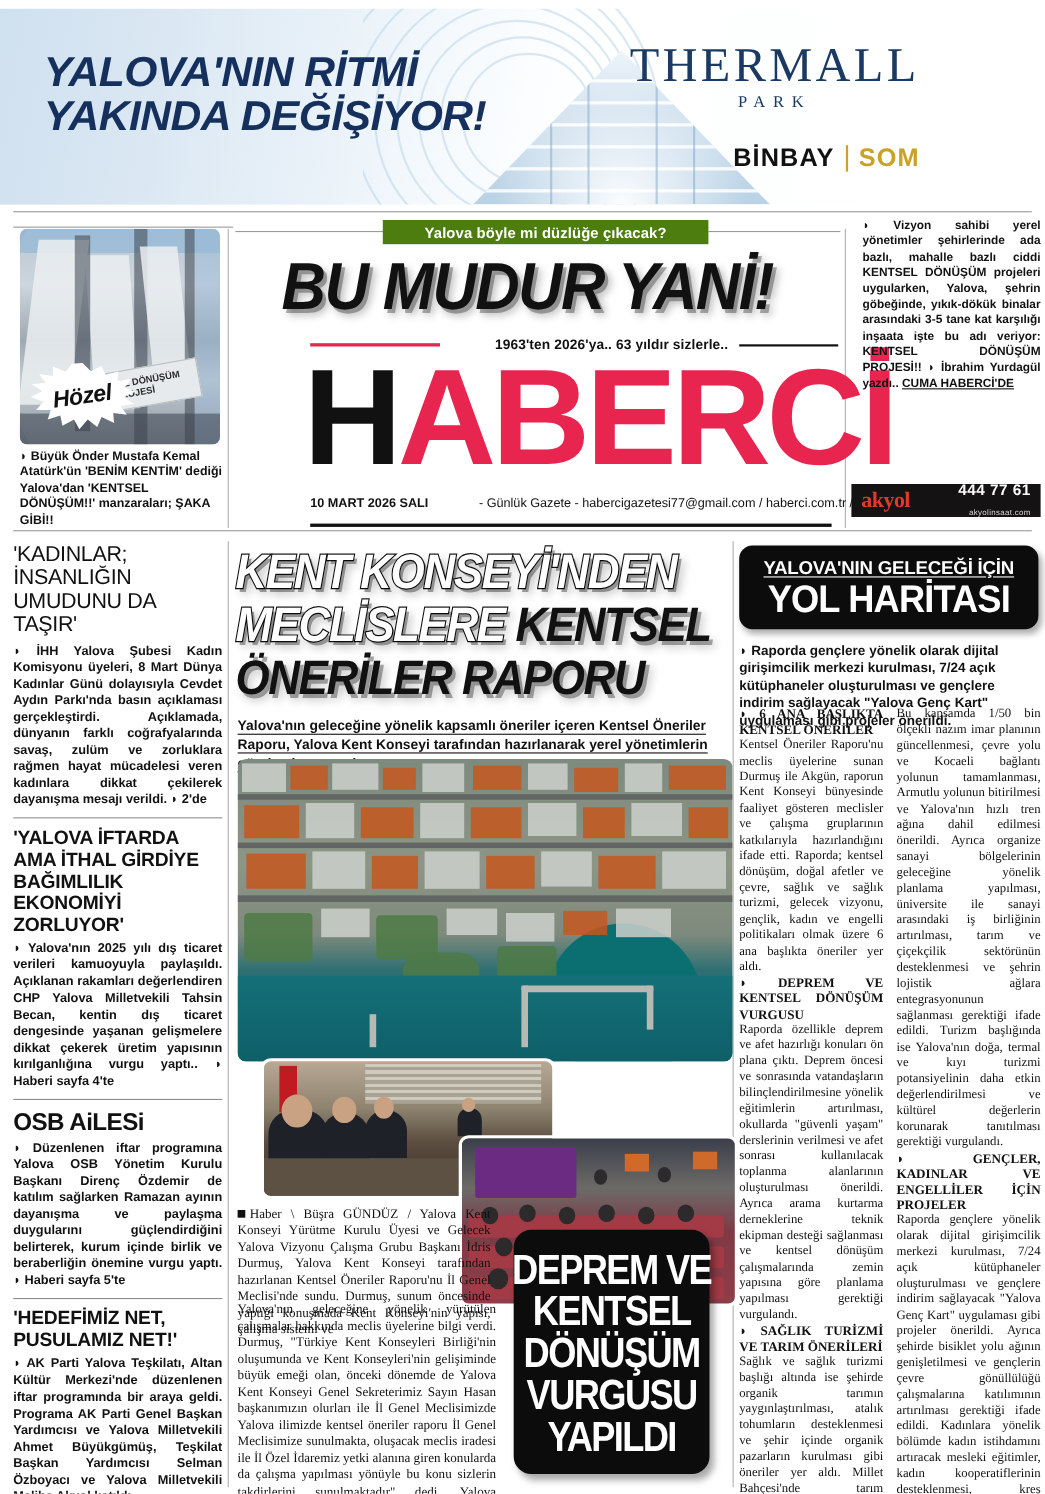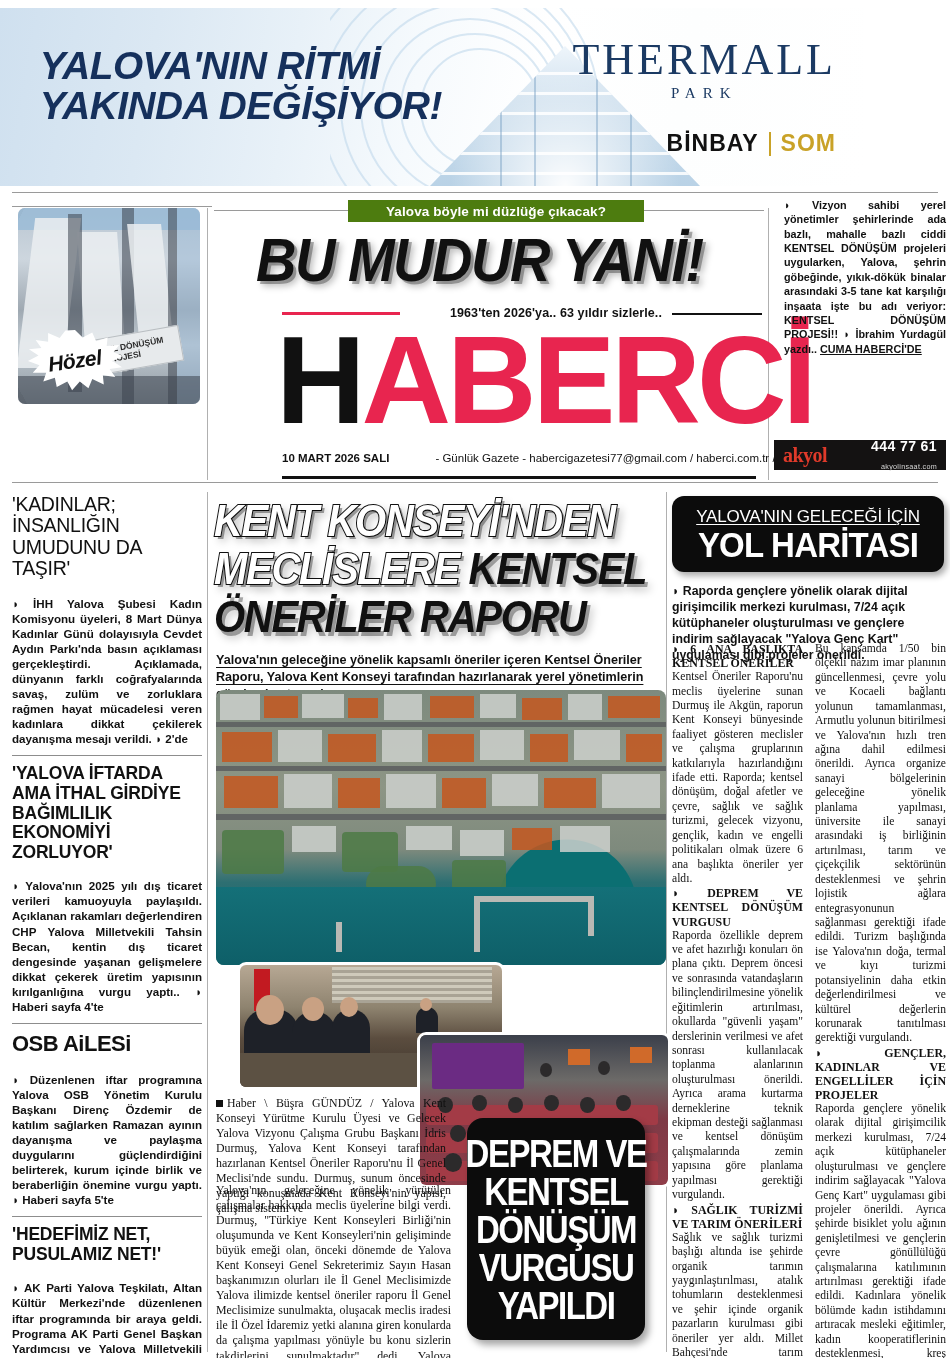--- a/index.html
+++ b/index.html
@@ -139,21 +139,21 @@
   .akyol .ph { text-align:right; }
   .akyol .ph .n { color:#ffffff; font-size:14px; font-weight:800; letter-spacing:.4px;}
   .akyol .ph .w { color:#d8d8d8; font-size:7.2px; letter-spacing:.3px;text-align:center;}
 
   
   .leftcol { position:absolute; left:12px; top:494px; width:190px; }
   .lc-h1 { font-size:19.5px; font-weight:400; color:#111; line-height:1.1; letter-spacing:-.3px; }
   .lc-h2 { font-size:17.5px; font-weight:700; color:#111; line-height:1.12; letter-spacing:-.2px; }
   .lc-h3 { font-size:22px; font-weight:700; color:#111; line-height:1.08; letter-spacing:-.5px; }
   .lc-h3u { font-size:22px; font-weight:700; color:#111; line-height:1.08; letter-spacing:-.5px; text-decoration:underline; text-underline-offset:2px;}
-  .lc-body { font-size:11.6px; line-height:1.30; color:#111; text-align:justify; margin-top:16px; font-weight:600;}
+  .lc-body { font-size:11.6px; line-height:1.30; color:#111; text-align:justify; margin-top:4px; font-weight:600;}
   .lc-sep { height:1px; background:#8d8d8d; margin:9px 0 8px; }
   .lc-block { margin-bottom:2px; }
 
   
   .maintitle {
     position:absolute; left:214px; top:496px; width:452px;
     font-weight:900; font-style:italic; color:#111;
     font-size:40px; line-height:44px; letter-spacing:-1.3px;
     text-shadow: 3px 3px 0 rgba(0,0,0,.33), 5px 5px 8px rgba(0,0,0,.25);
     transform: scaleY(1.10); transform-origin: left top;
@@ -230,21 +230,21 @@
     transform: scaleY(1.16); transform-origin:center; margin:2.5px 0;
   }
 
   
   .yol-box {
     position:absolute; left:672px; top:496px; width:272px; height:76px;
     background:#0c0c0c; border-radius:12px;
     box-shadow: 3px 4px 6px rgba(0,0,0,.33);
     display:flex; flex-direction:column; align-items:center; justify-content:center;
   }
-  .yol-box .y1 { color:#fff; font-size:17px; font-weight:400; letter-spacing:-.2px; text-decoration:underline; text-underline-offset:2px;}
+  .yol-box .y1 { color:#fff; font-size:17px; font-weight:700; letter-spacing:-.2px; text-decoration:underline; text-underline-offset:2px;}
   .yol-box .y2 { color:#fff; font-size:33px; font-weight:900; letter-spacing:-.8px; line-height:34px; margin-top:1px; transform:scaleY(1.06);}
   .yol-lede {
     position:absolute; left:672px; top:584px; width:272px;
     font-size:12.3px; line-height:1.30; font-weight:800; color:#111;
   }
   .rc-cols {
     position:absolute; left:672px; top:642px; width:274px; height:714px;
     display:flex; gap:12px;
   }
   .rc-col { width:131px; font-family:"Liberation Serif", serif; font-size:11.6px; line-height:1.245; color:#111; text-align:justify; }
@@ -315,20 +315,21 @@
     <div class="sky" style="left:159px;top:0;width:23px;height:196px;opacity:.6;"></div>
     <div class="dark" style="left:0;top:168px;width:182px;height:28px;"></div>
   </div>
   <div class="sign">
     <span>KENTSEL DÖNÜŞÜM</span>
     <span>PROJESİ</span>
   </div>
   <div class="burst">
     <span>Hözel</span>
   </div>
+  <div class="constr-cap">◗ Büyük Önder Mustafa Kemal Atatürk'ün 'BENİM KENTİM' dediği Yalova'dan 'KENTSEL DÖNÜŞÜM!!' manzaraları; ŞAKA GİBİ!!</div>
 
   <div class="kicker-box">Yalova böyle mi düzlüğe çıkacak?</div>
   <div class="bumudur">BU MUDUR YANİ!</div>
   <div class="anniv-red"></div>
   <div class="anniv">1963'ten 2026'ya.. 63 yıldır sizlerle..</div>
   <div class="anniv-line"></div>
   <div class="masthead">
     <span class="blk">H</span><span class="red">ABERCİ</span>
   </div>
   <div class="mast-strip">

